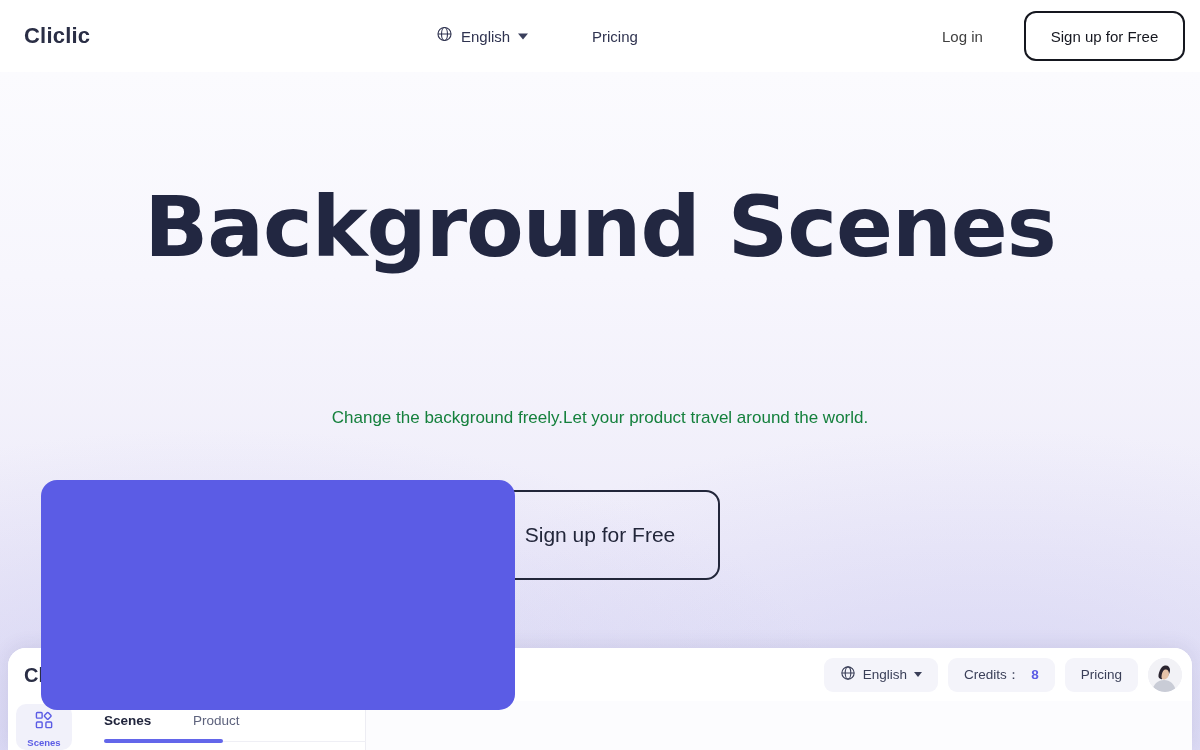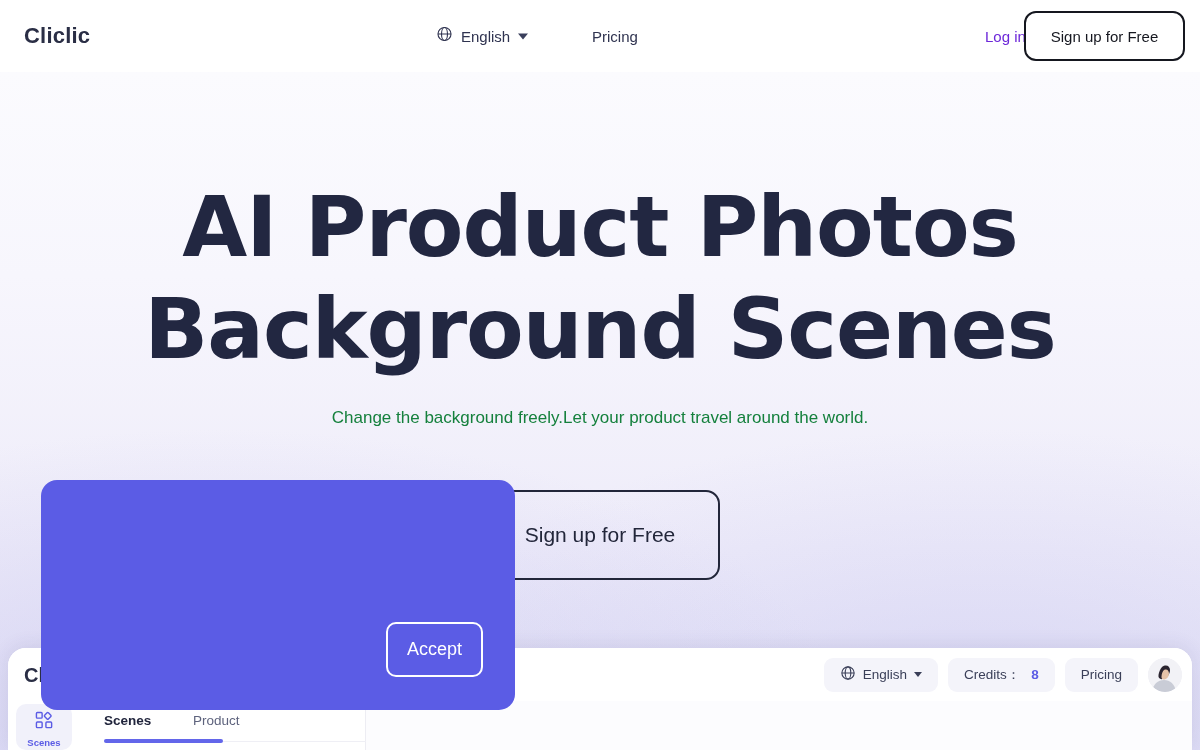--- a/index.html
+++ b/index.html
@@ -72,23 +72,22 @@
     transform: translateY(-50%);
     font-size: 15px;
     color: #2f3350;
     cursor: pointer;
   }
   .nav-login {
     position: absolute;
     left: 942px; top: 50%;
     transform: translateY(-50%);
     font-size: 15px;
-    color: #6d28d9;
-    cursor: pointer;
-    margin-left: 43px;
+    color: #404040;
+    cursor: pointer;
   }
   .nav-signup {
     position: absolute;
     left: 1024px; top: 11px;
     width: 161px; height: 50px;
     border: 2px solid #15171f;
     border-radius: 12px;
     background: #ffffff;
     font-family: "Liberation Sans", sans-serif;
     font-size: 15px;
@@ -316,21 +315,20 @@
     <span class="nav-lang-text">English</span>
     <span class="caret"></span>
   </div>
 
   <div class="nav-pricing">Pricing</div>
   <div class="nav-login">Log in</div>
   <button class="nav-signup">Sign up for Free</button>
 </div>
 
 <div class="hero-title">
-  <div>AI Product Photos</div>
   <div>Background Scenes</div>
 </div>
 
 <div class="hero-sub">Change the background freely.Let your product travel around the world.</div>
 
 <button class="hero-cta">Sign up for Free</button>
 
 <div class="app-panel">
 
   <div class="app-topbar">
@@ -393,14 +391,13 @@
     <div class="tabs-baseline"></div>
     <div class="tab tab-scenes">Scenes</div>
     <div class="tab tab-colors">Product</div>
     <div class="tab-underline"></div>
   </div>
 
   <div class="app-canvas"></div>
 </div>
 
 <div class="cookie">
-  <button class="cookie-accept">Accept</button>
 </div>
 
 </body></html>

